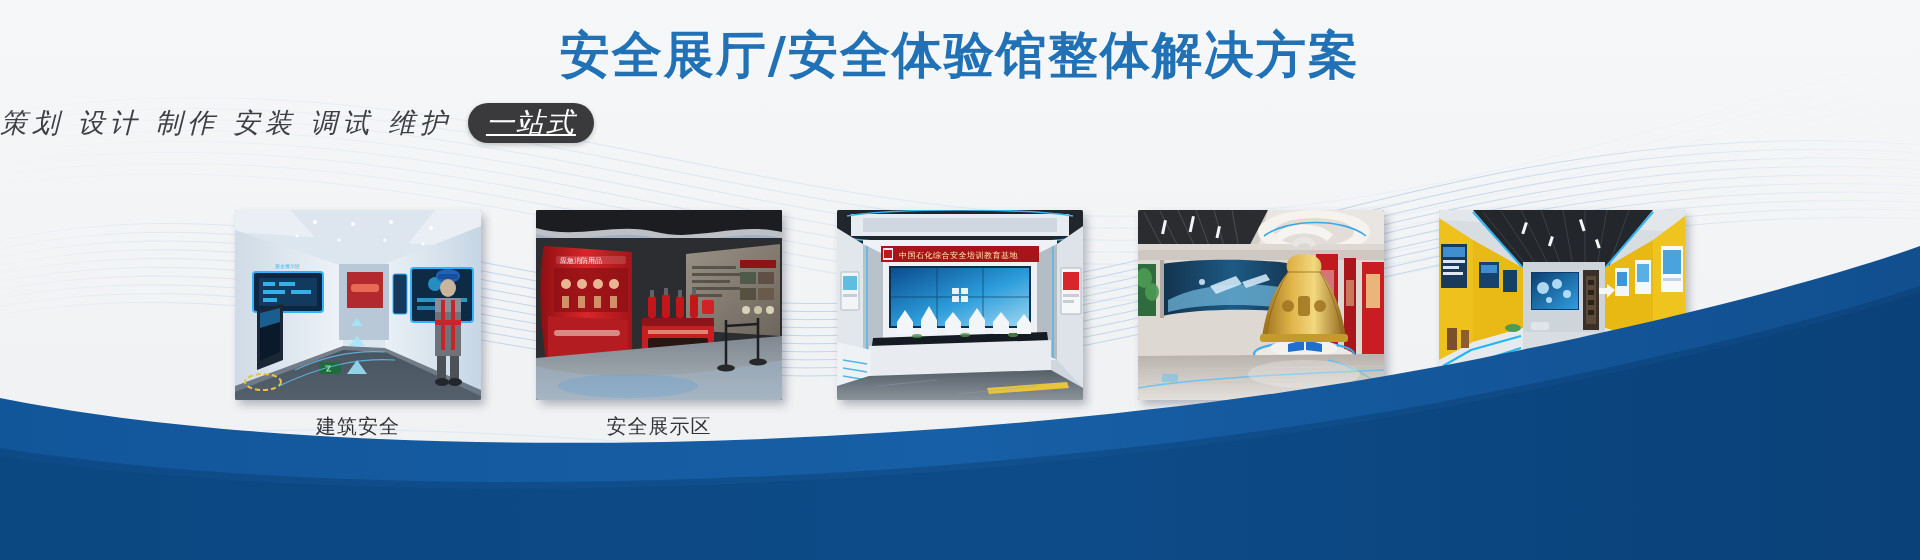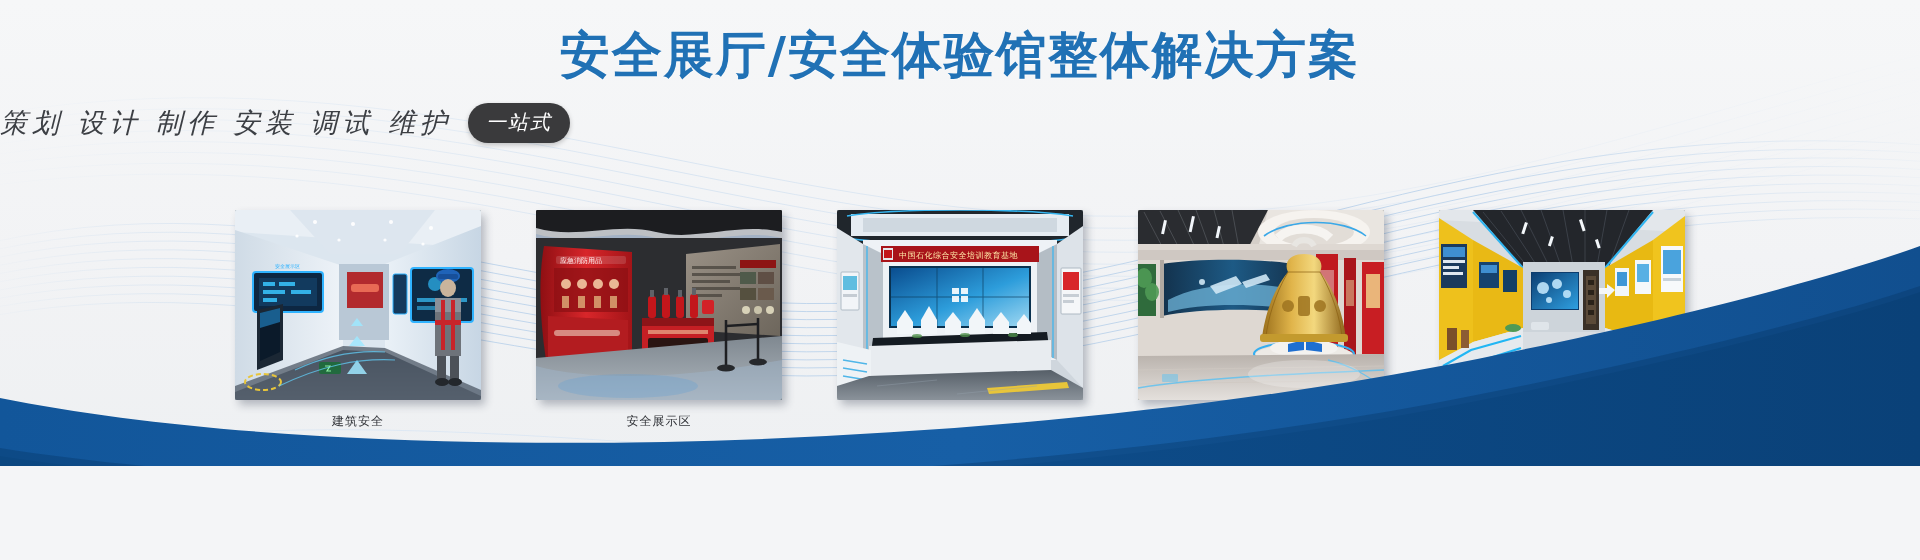--- a/index.html
+++ b/index.html
@@ -5,21 +5,21 @@
   * { margin:0; padding:0; box-sizing:border-box; }
   html,body { width:1920px; height:560px; overflow:hidden; }
   body {
     font-family:"Liberation Sans","DejaVu Sans",sans-serif;
     background:#f4f5f7;
     position:relative;
   }
   #banner {
     position:relative;
     width:1920px;
-    height:466px;
+    height:560px;
     overflow:hidden;
     background:linear-gradient(180deg,#f6f7f8 0%,#f2f3f5 55%,#eef0f2 100%);
   }
   .bg-layer { position:absolute; inset:0; pointer-events:none; }
   svg.full { width:1920px; height:560px; display:block; }
 
   
   .headline-wrap {
     position:absolute;
     top:24px; left:0; right:0;
@@ -53,24 +53,25 @@
   .badge {
     display:inline-flex;
     align-items:center;
     justify-content:center;
     height:40px;
     padding:0 18px;
     border-radius:20px;
     background:#3a3a3c;
     color:#ffffff;
     font-family:"DejaVu Sans","Liberation Sans",sans-serif;
-    font-size:20px;
+    font-size:28px;
     font-style:italic;
     letter-spacing:2px;
     box-shadow:0 2px 5px rgba(0,0,0,.22);
+    text-decoration:underline;
   }
 
   
   .cards {
     position:absolute;
     top:202px; left:0; right:0;
     display:flex;
     justify-content:center;
     align-items:flex-start;
     gap:55px;
@@ -84,21 +85,21 @@
     position:relative;
     box-shadow:4px 5px 9px rgba(40,50,70,.30);
     background:#233;
     margin-top:8px;
   }
   .thumb svg { display:block; width:246px; height:190px; }
   .caption {
     margin-top:13px;
     text-align:center;
     font-family:"DejaVu Sans","Liberation Sans",sans-serif;
-    font-size:12px;
+    font-size:20px;
     color:#313338;
     letter-spacing:1px;
   }
 </style>
 </head>
 <body>
 
 <div id="banner">
 
   <div class="bg-layer">

